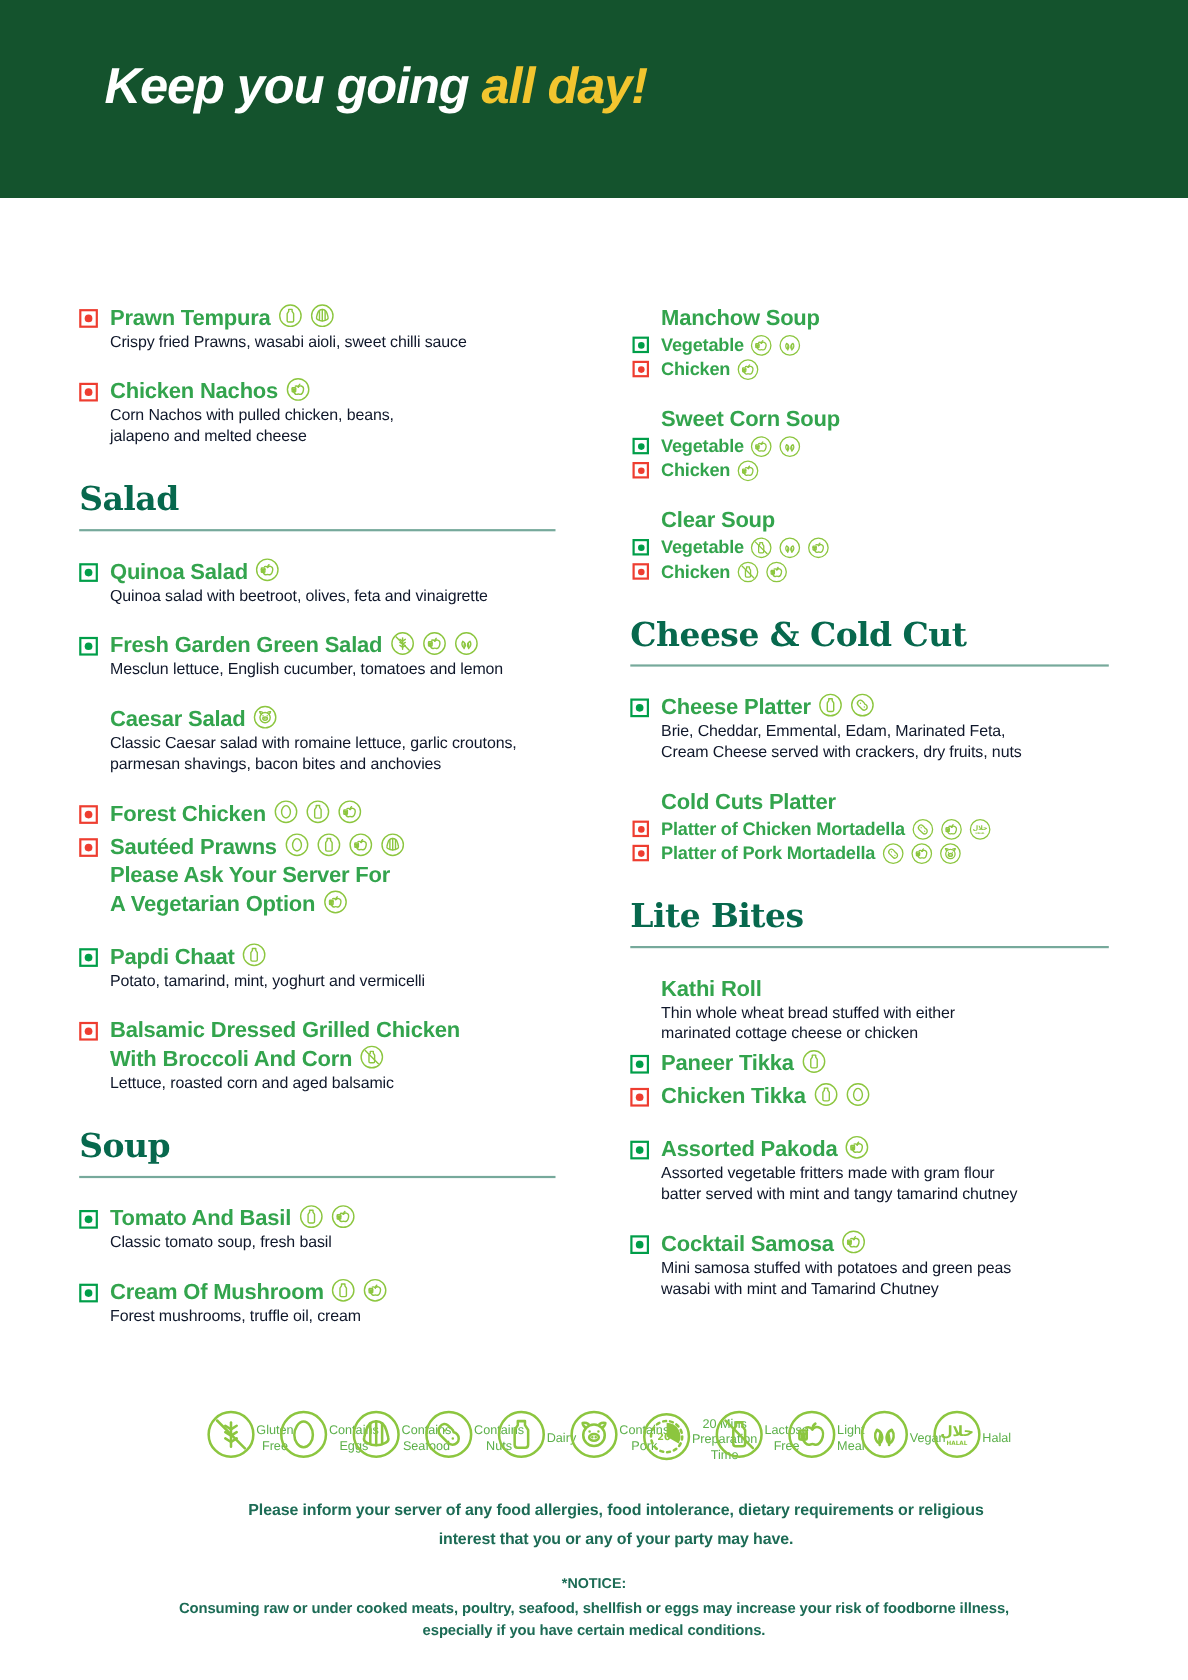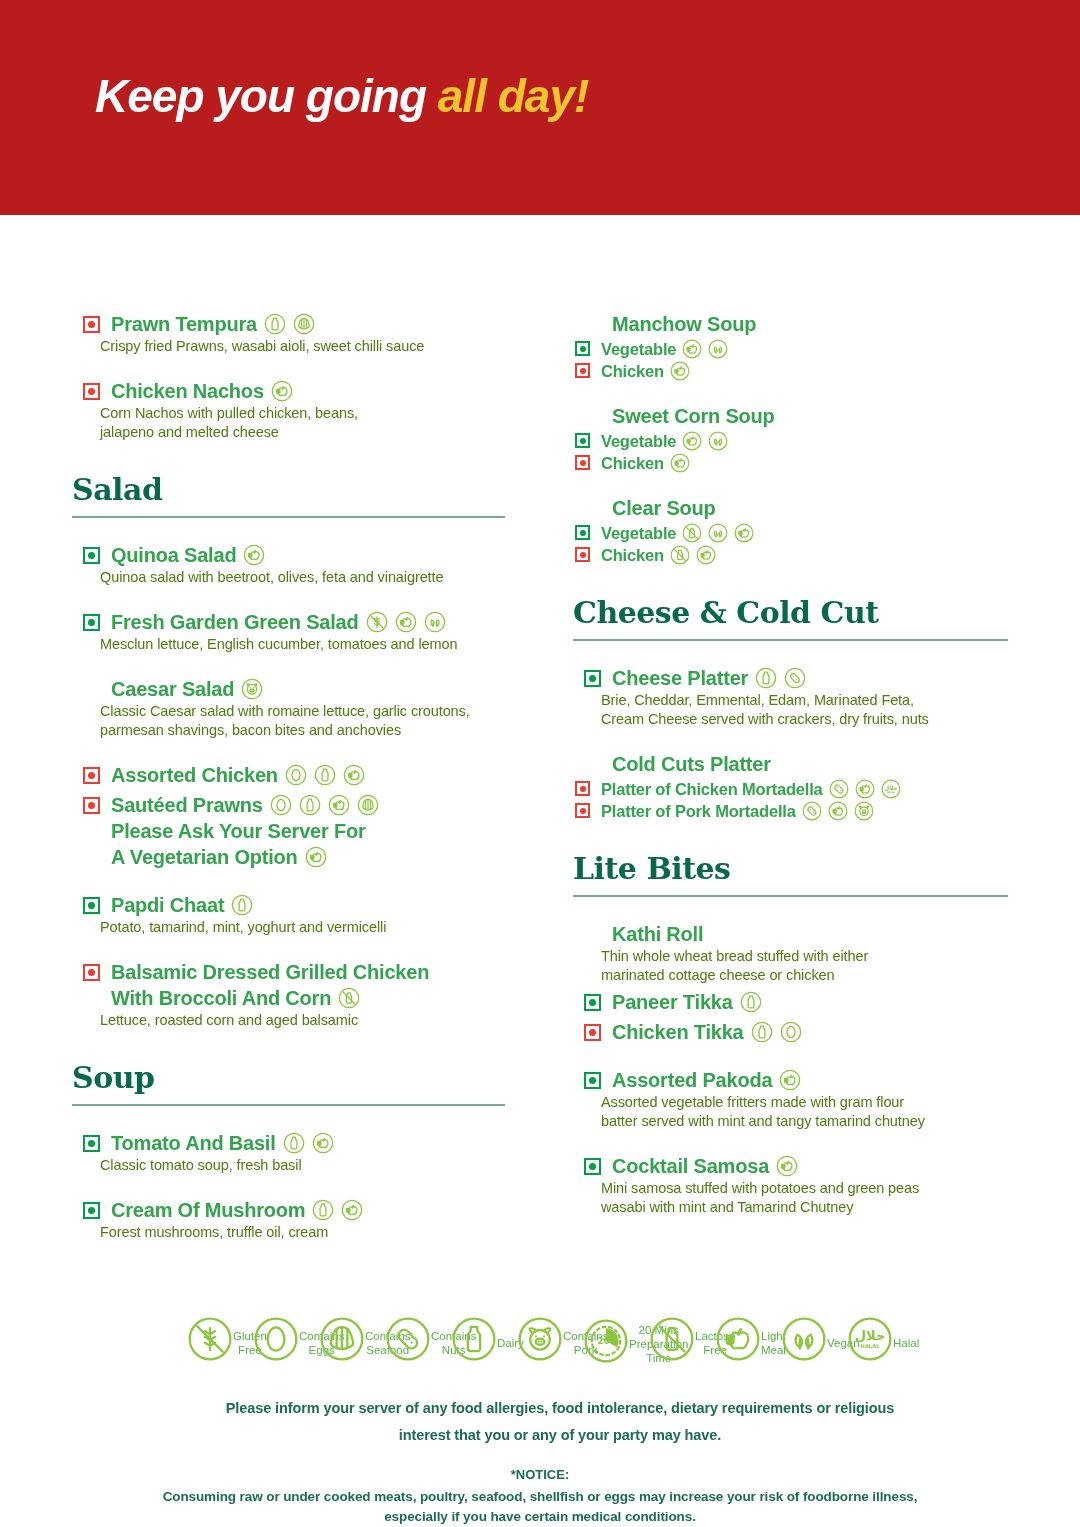--- a/index.html
+++ b/index.html
@@ -1,37 +1,37 @@
 <!DOCTYPE html>
 <html><head>
 <meta charset="utf-8">
 <style>
   html,body{margin:0;padding:0;background:#fff;}
   .page{width:1080px;height:1527px;margin:0 auto;background:#ffffff;position:relative;overflow:hidden;
         font-family:"Liberation Sans","DejaVu Sans",sans-serif;}
   
-  .banner{height:215px;background:#b91c1c;display:flex;align-items:center;box-sizing:border-box;padding:0 0 24px 95px;}
+  .banner{height:180px;background:#14532d;display:flex;align-items:center;box-sizing:border-box;padding:0 0 24px 95px;}
   .banner-title{margin:0;font-size:46px;line-height:1;font-style:italic;font-weight:bold;letter-spacing:-1px;color:#ffffff;}
   .t-yellow{color:#F2C52F;}
   
   .menu{display:flex;box-sizing:border-box;padding:96px 72px 0 72px;}
   .col{box-sizing:border-box;}
   .col.left{width:501px;flex:none;padding-right:68px;}
   .col.right{flex:1;}
   
   .section{margin:30px 0 24px 0;border-bottom:2px solid #76A99B;padding-bottom:9px;}
   .section h2{margin:0;font-size:30px;font-weight:bold;color:#07684D;font-family:"DejaVu Serif","Liberation Serif",serif;letter-spacing:-0.5px;}
   .section:first-child{margin-top:0;}
   
   .block{margin:0 0 22px 0;}
   .block.tight{margin-bottom:4px;}
   .block.gap-top{margin-top:14px;}
-  .nrow{position:relative;margin-left:39px;display:flex;align-items:center;gap:7px;line-height:26px;min-height:26px;}
+  .nrow{position:relative;margin-left:28px;display:flex;gap:7px;line-height:26px;min-height:26px;}
   .nm{font-size:20px;font-weight:bold;color:#33A44D;letter-spacing:-0.2px;white-space:nowrap;}
-  .desc{margin-left:28px;font-size:14.5px;line-height:19px;color:#4d7c0f;letter-spacing:-0.1px;}
+  .desc{margin-left:28px;font-size:14.5px;line-height:19px;color:#0f172a;letter-spacing:-0.1px;}
   
   .ind{position:absolute;left:-28px;top:5px;width:13px;height:13px;border:2px solid;background:#fff;}
   .ind::after{content:"";position:absolute;left:3px;top:3px;width:7px;height:7px;border-radius:50%;}
   .ind.veg{border-color:#009E49;}  .ind.veg::after{background:#009E49;}
   .ind.nonveg{border-color:#EE3D30;} .ind.nonveg::after{background:#EE3D30;}
   
   .vrow{position:relative;margin-left:28px;display:flex;align-items:flex-start;gap:6px;line-height:20px;min-height:20px;margin-top:2px;}
   .vrow .ind{left:-26px;top:2px;width:11px;height:11px;}
   .vrow .ind::after{left:2.5px;top:2.5px;width:6px;height:6px;}
   .vlabel{font-size:16.5px;font-weight:bold;color:#33A44D;letter-spacing:-0.2px;white-space:nowrap;}
@@ -167,21 +167,21 @@
                 <path d="M11.2 13.4h.01M12.8 13.4h.01M9.9 10.6h.01M14.1 10.6h.01"></path>
               </svg>
             </span>
           </div>
           <div class="desc">Classic Caesar salad with romaine lettuce, garlic croutons,</div>
           <div class="desc">parmesan shavings, bacon bites and anchovies</div>
         </div>
         <div class="block item tight">
           <div class="nrow">
             <span class="ind nonveg"></span>
-            <span class="nm">Assorted Chicken</span>
+            <span class="nm">Forest Chicken</span>
             <span class="ic">
               <svg viewBox="0 0 24 24" class="fi">
                 <circle cx="12" cy="12" r="10.6"></circle>
                 <path d="M12 5.9c2.4 0 4.4 3.1 4.4 6.4 0 3.1-2 5.8-4.4 5.8s-4.4-2.7-4.4-5.8c0-3.3 2-6.4 4.4-6.4z"></path>
               </svg>
             </span>
             <span class="ic">
               <svg viewBox="0 0 24 24" class="fi">
                 <circle cx="12" cy="12" r="10.6"></circle>
                 <path d="M10.3 5.7h3.4v1.9l1.5 2.3v7c0 .8-.6 1.4-1.4 1.4h-3.6c-.8 0-1.4-.6-1.4-1.4v-7l1.5-2.3z"></path>

